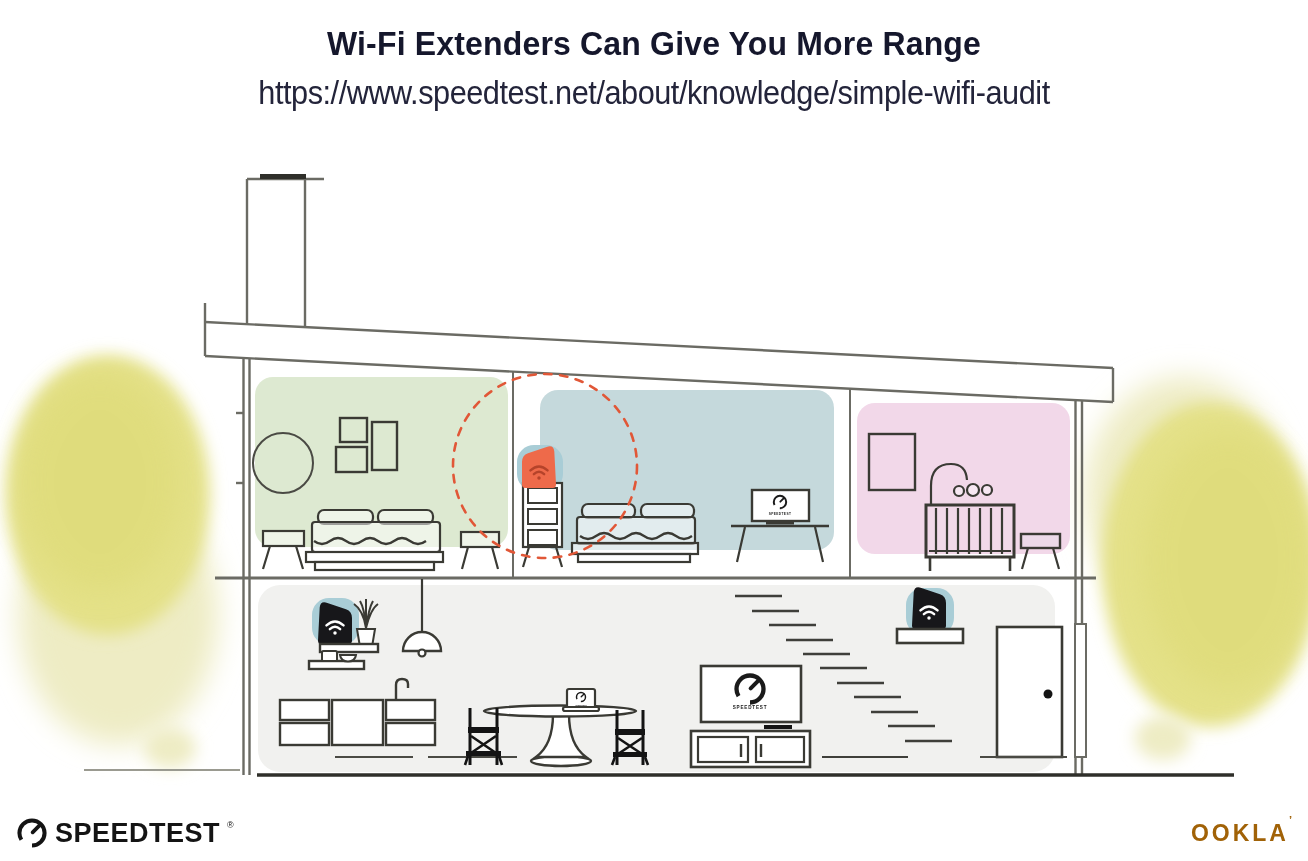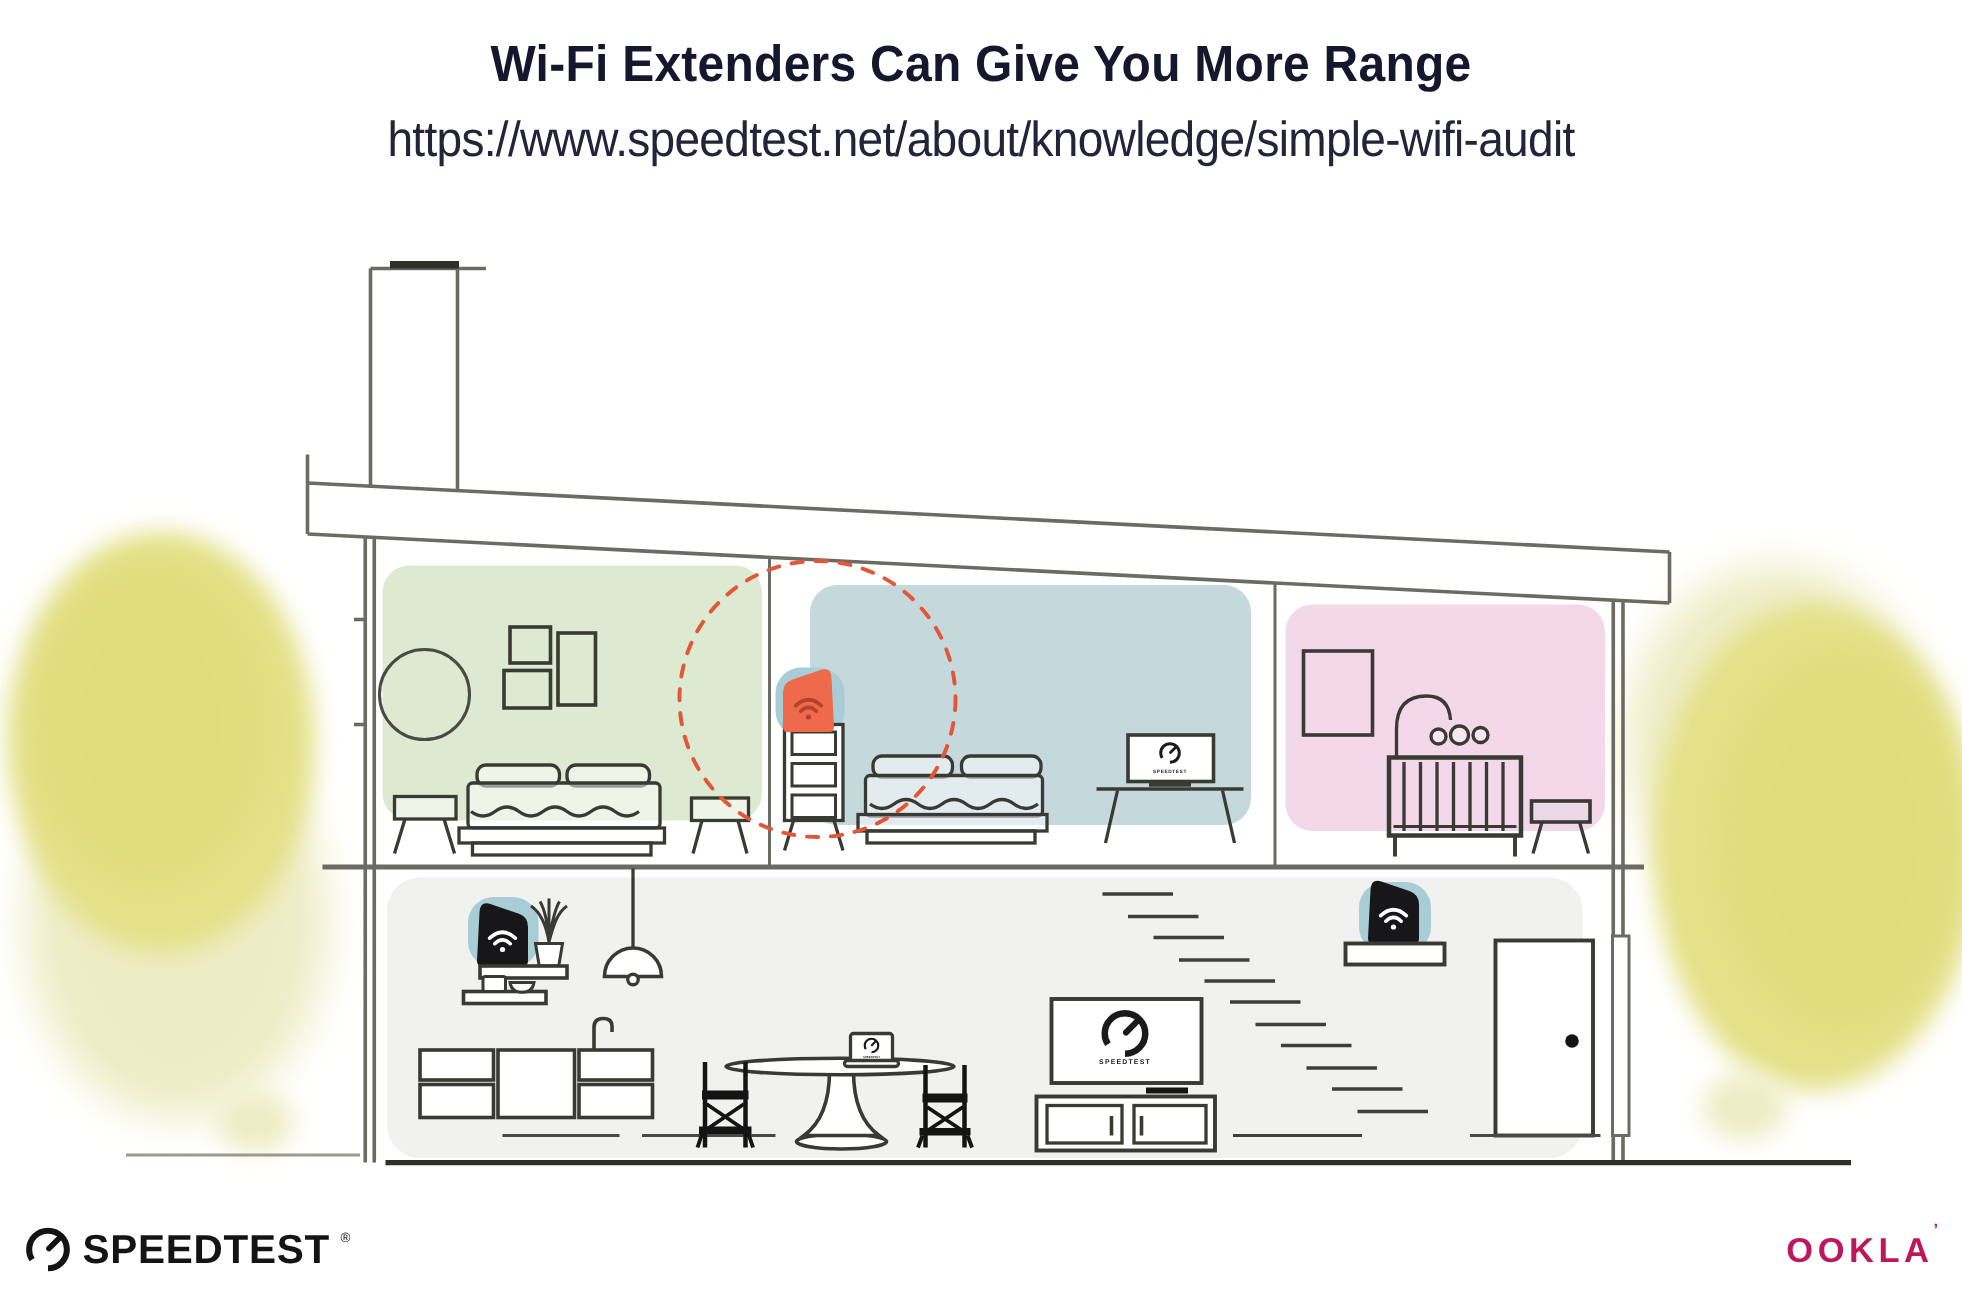--- a/index.html
+++ b/index.html
@@ -17,21 +17,21 @@
     transform:scaleX(.93);transform-origin:center;letter-spacing:-.5px;
   }
   #scene{position:absolute;left:0;top:0;width:1308px;height:861px;z-index:1;}
   .footer-left{
     position:absolute;left:16px;bottom:12px;display:flex;align-items:center;gap:7px;z-index:6;
     color:#141414;
   }
   .footer-left .st-text{font-size:27px;font-weight:bold;letter-spacing:.5px;color:#141414;}
   .footer-left .st-reg{font-size:9px;vertical-align:top;position:relative;top:-8px;color:#141414;}
   .footer-right{
-    position:absolute;right:16px;bottom:14px;z-index:6;color:#be185d;
+    position:absolute;right:16px;bottom:14px;z-index:6;color:#a16207;
     font-size:23px;font-weight:bold;letter-spacing:3px;
   }
   .footer-right .ookla-mark{font-size:11px;vertical-align:top;position:relative;top:-6px;letter-spacing:0;}
 </style>
 </head>
 <body>
 
 <div class="header">
   <div class="title">Wi-Fi Extenders Can Give You More Range</div>
   <div class="url">https://www.speedtest.net/about/knowledge/simple-wifi-audit</div>

